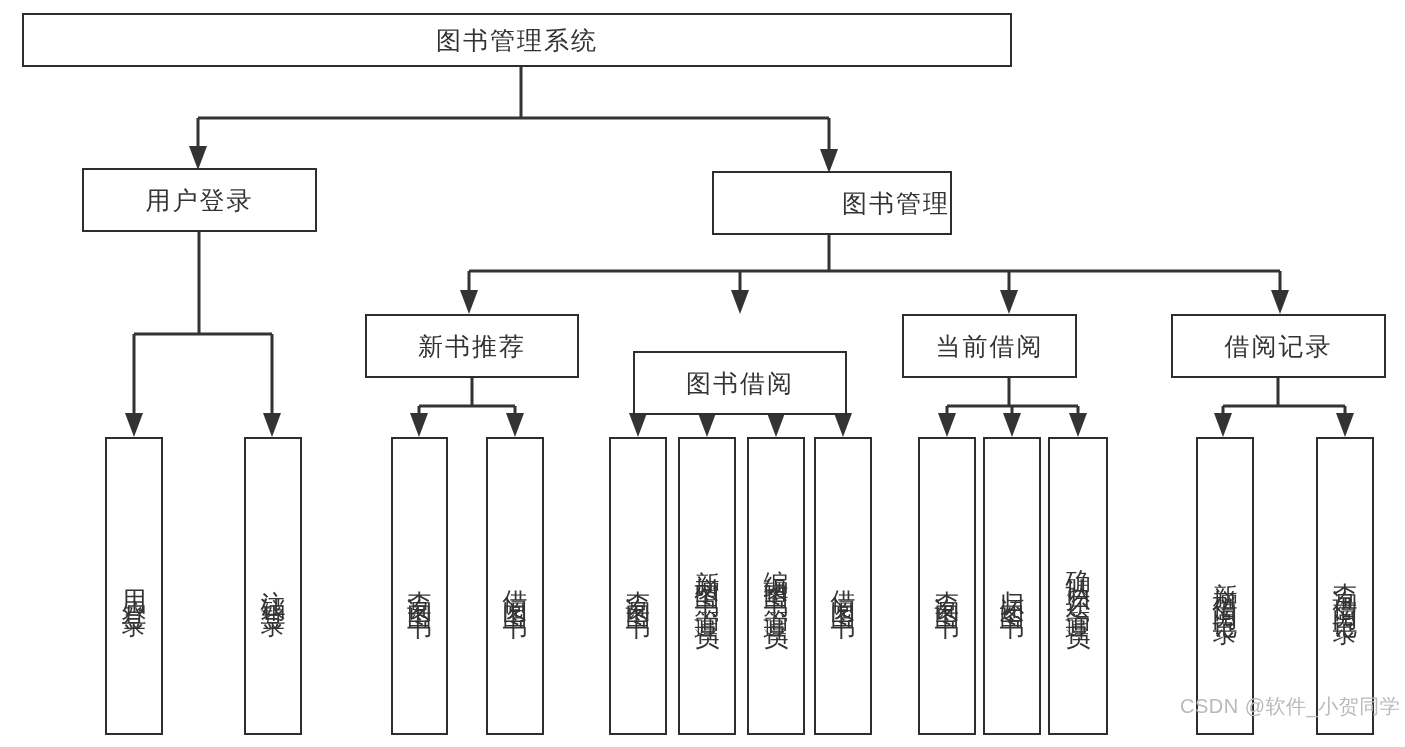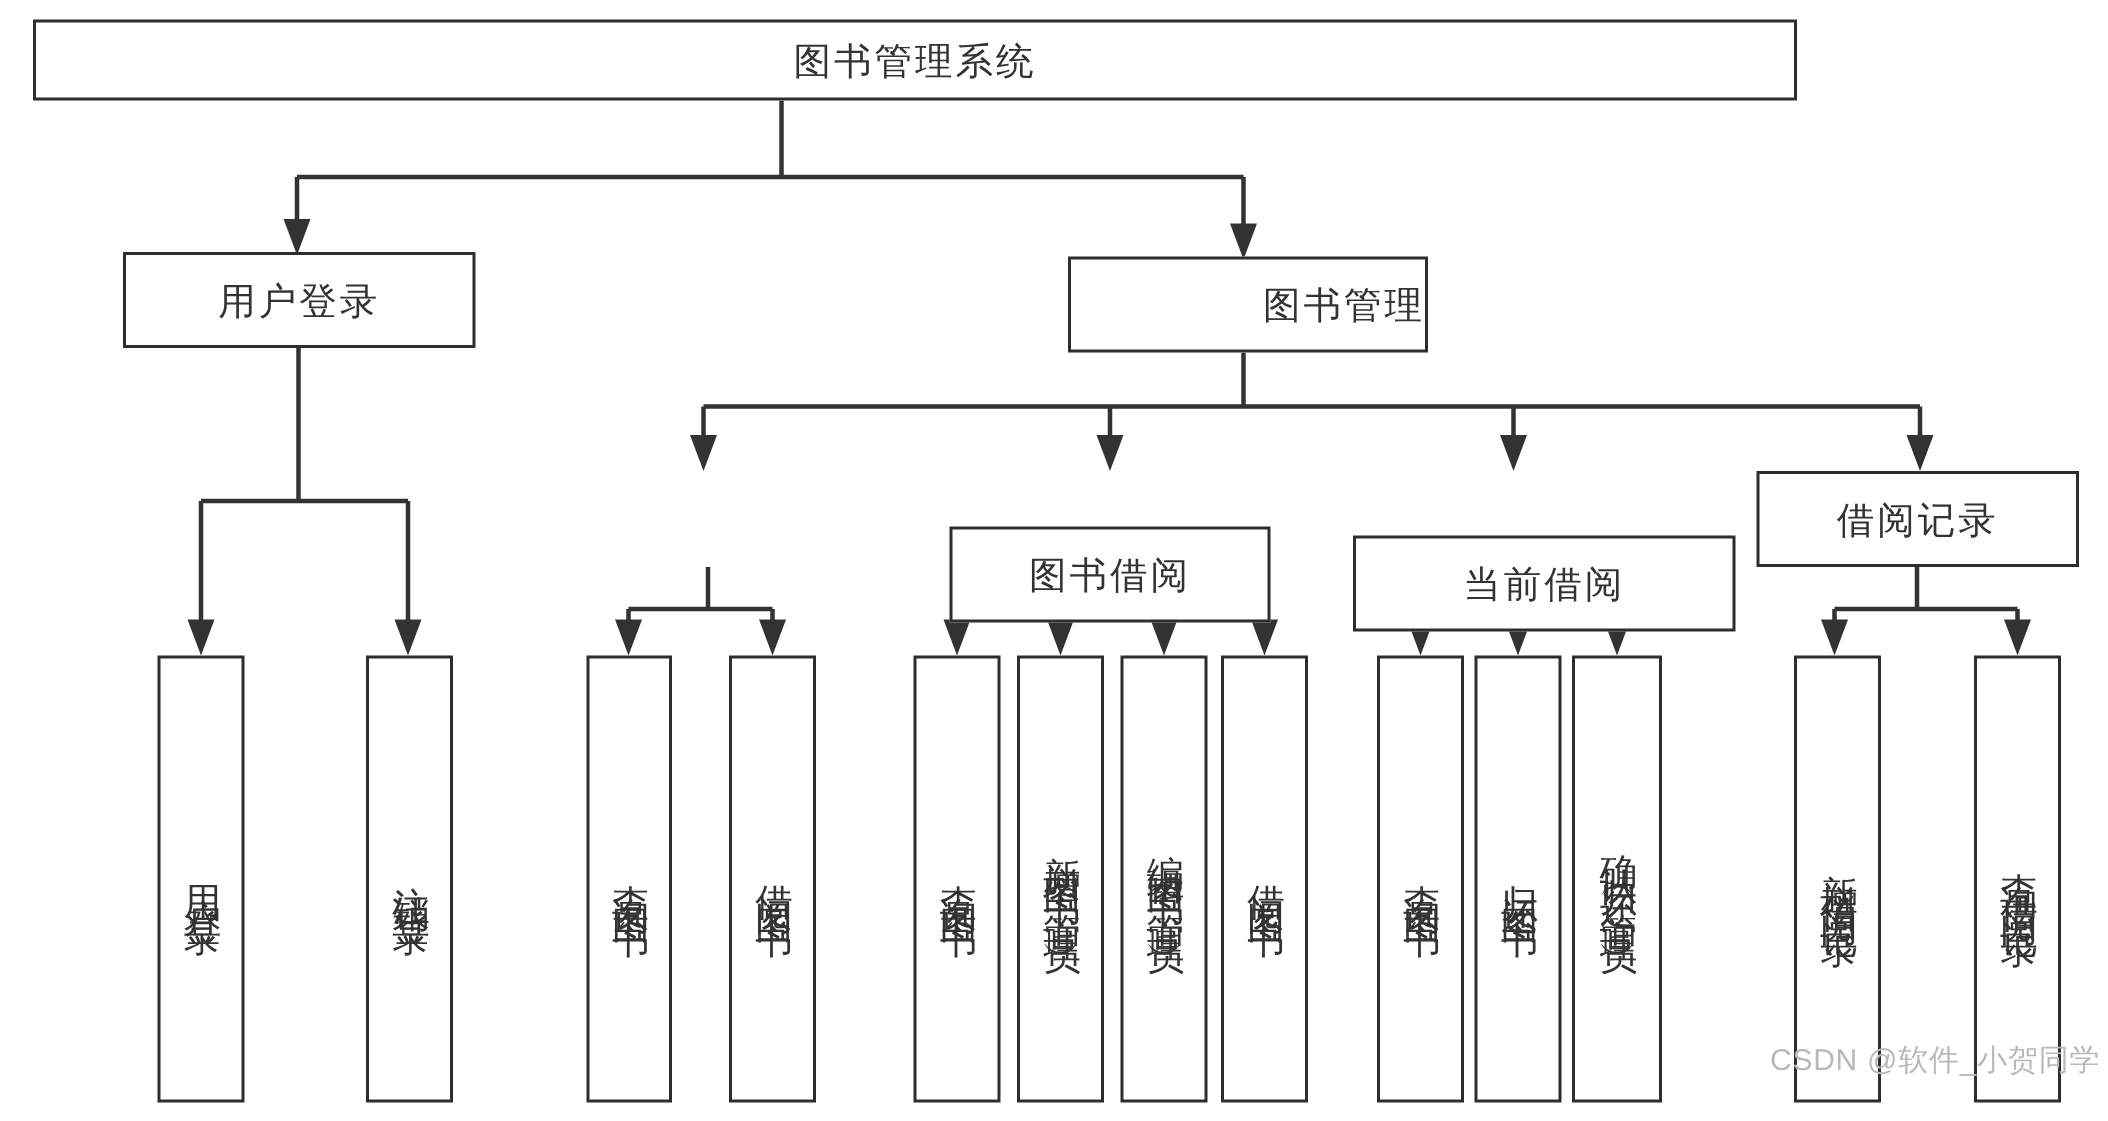--- a/index.html
+++ b/index.html
@@ -82,35 +82,38 @@
       <polygon points="767,413 785,413 776,437"></polygon>
       <polygon points="834,413 852,413 843,437"></polygon>
       <polygon points="938,413 956,413 947,437"></polygon>
       <polygon points="1003,413 1021,413 1012,437"></polygon>
       <polygon points="1069,413 1087,413 1078,437"></polygon>
       <polygon points="1214,413 1232,413 1223,437"></polygon>
       <polygon points="1336,413 1354,413 1345,437"></polygon>
     </g>
   </svg>
 
-  <div class="node h" style="left:22px; top:13px; width:1176px; height:54px;">
+  <div class="node h" style="left:22px; top:13px; width:990px; height:54px;">
     <span>图书管理系统</span>
   </div>
 
   <div class="node h" style="left:82px; top:168px; width:235px; height:64px;">
     <span>用户登录</span>
   </div>
   <div class="node h" style="left:712px; top:171px; width:240px; height:64px;justify-content:flex-end;">
     <span>图书管理</span>
   </div>
 
+  <div class="node h" style="left:365px; top:314px; width:214px; height:64px;">
+    <span>新书推荐</span>
+  </div>
   <div class="node h" style="left:633px; top:314px; width:214px; height:64px;margin-top:37px;">
     <span>图书借阅</span>
   </div>
-  <div class="node h" style="left:902px; top:314px; width:255px; height:64px;margin-top:43px;">
+  <div class="node h" style="left:902px; top:314px; width:175px; height:64px;">
     <span>当前借阅</span>
   </div>
   <div class="node h" style="left:1171px; top:314px; width:215px; height:64px;">
     <span>借阅记录</span>
   </div>
 
   <div class="node v" style="left:105px; top:437px; width:58px; height:298px;">
     <span>用户登录</span>
   </div>
   <div class="node v" style="left:244px; top:437px; width:58px; height:298px;">

